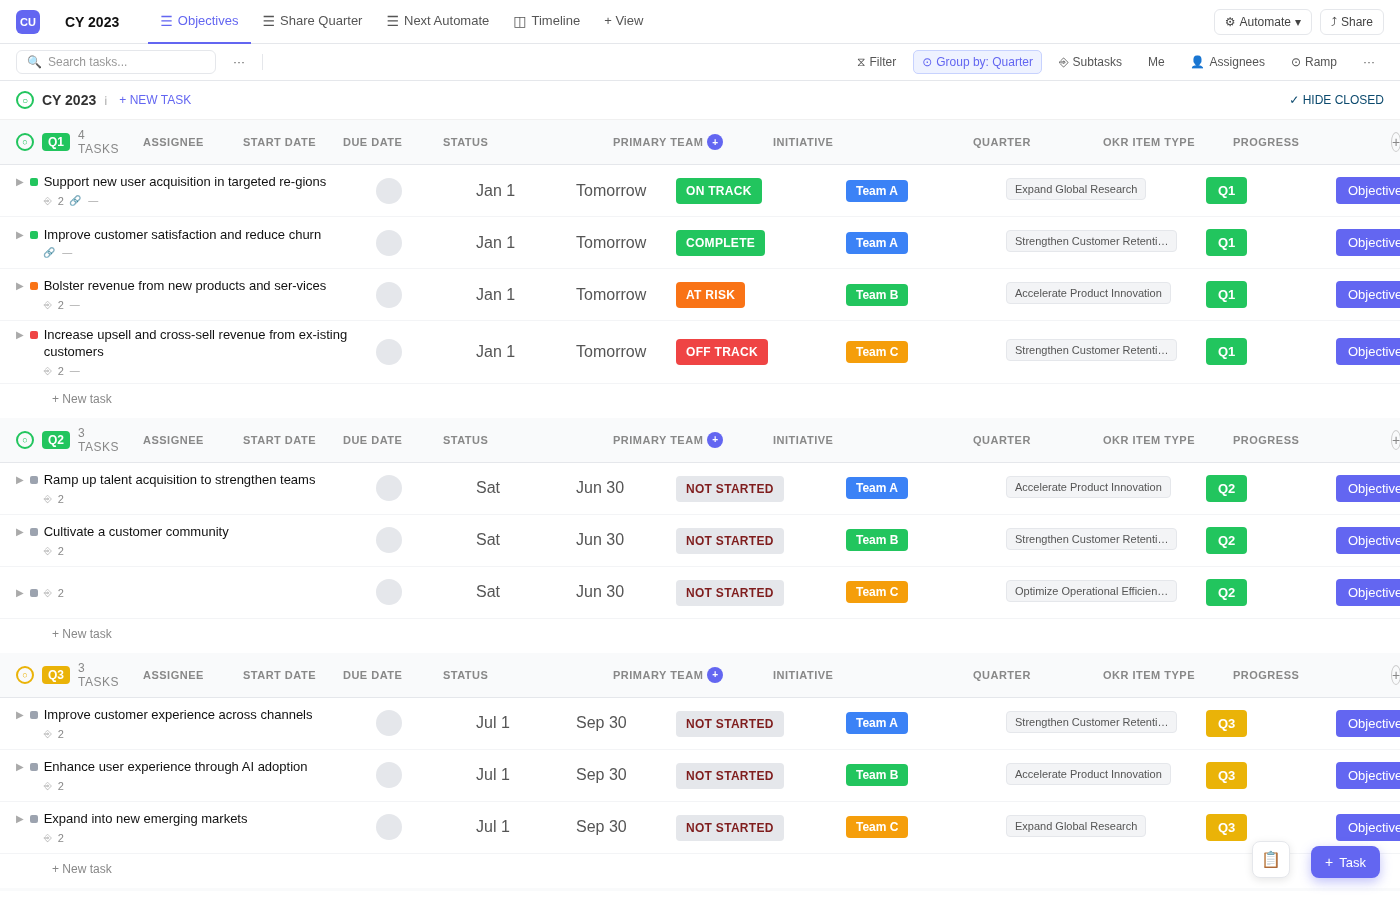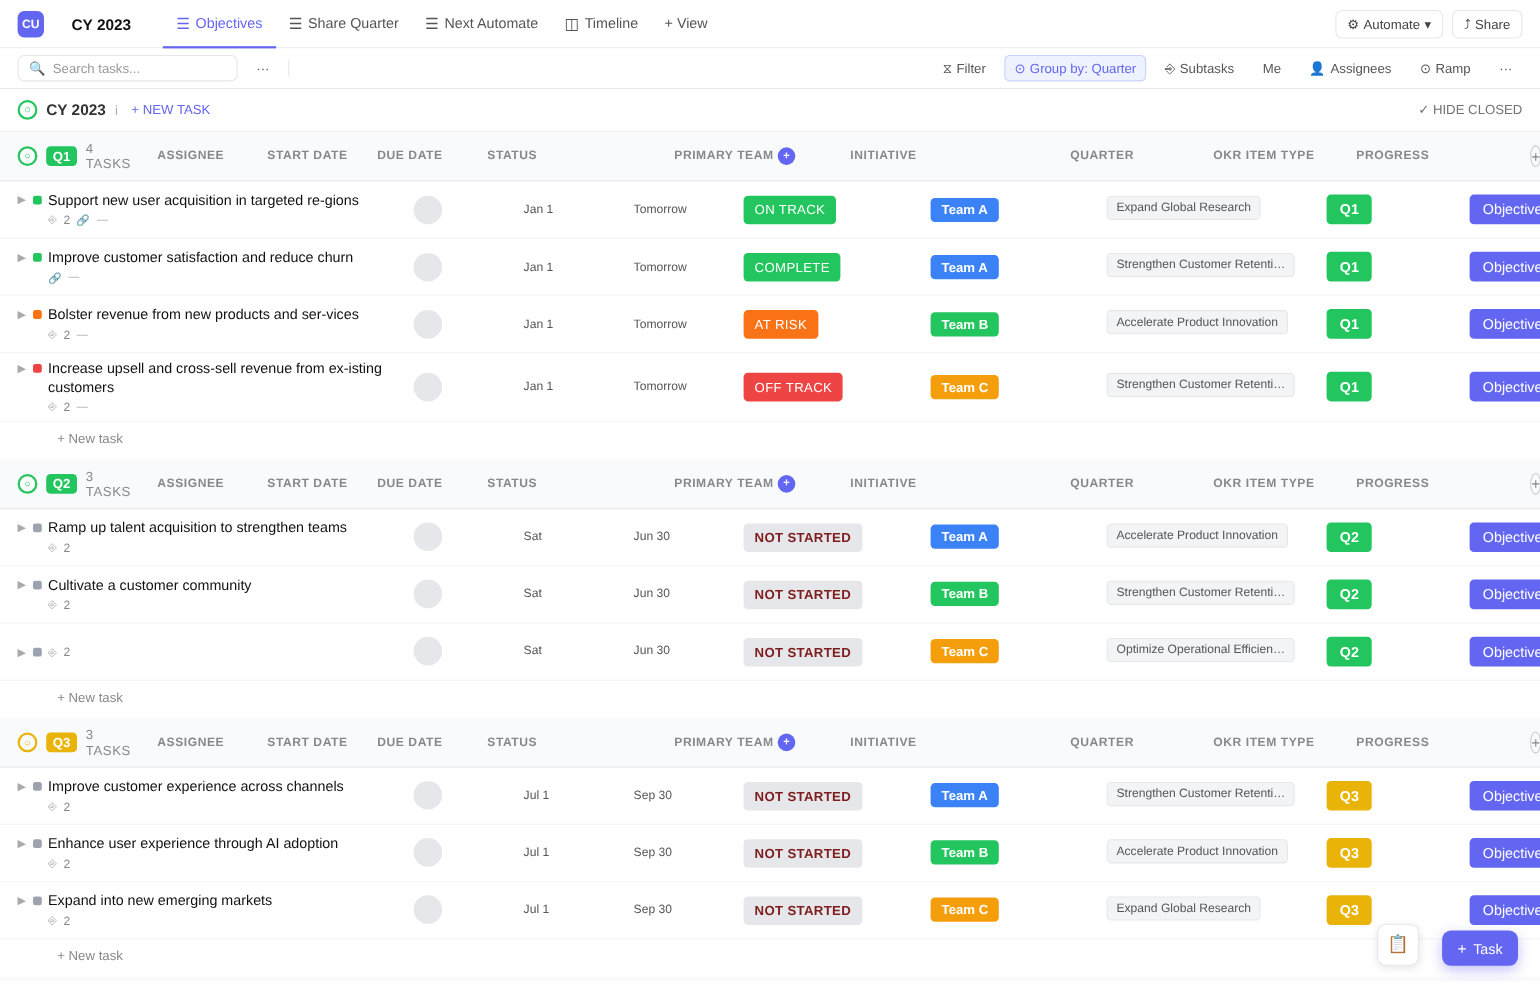--- a/index.html
+++ b/index.html
@@ -27,21 +27,21 @@
 
     
     .main { overflow-y: auto; height: calc(100vh - 88px); }
 
     
     .year-header { display: flex; align-items: center; padding: 10px 16px; gap: 8px; border-bottom: 1px solid #f0f0f0; }
     .year-toggle { width: 18px; height: 18px; border-radius: 50%; border: 2px solid #22c55e; display: flex; align-items: center; justify-content: center; font-size: 10px; color: #22c55e; cursor: pointer; flex-shrink: 0; }
     .year-label { font-weight: 600; font-size: 14px; }
     .year-info-icon { font-size: 12px; color: #aaa; cursor: pointer; }
     .new-task-btn { font-size: 12px; color: #6366f1; cursor: pointer; margin-left: 4px; }
-    .hide-closed { margin-left: auto; font-size: 12px; color: #737373; cursor: pointer; display: flex; align-items: center; gap: 4px; }
+    .hide-closed { margin-left: auto; font-size: 12px; color: #0c4a6e; cursor: pointer; display: flex; align-items: center; gap: 4px; }
 
     
     .quarter-section { margin-bottom: 0; }
     .quarter-header { display: flex; align-items: center; padding: 8px 16px; background: #f9fafb; border-bottom: 1px solid #e5e7eb; gap: 8px; }
     .quarter-dot { width: 18px; height: 18px; border-radius: 50%; border: 2px solid #aaa; display: flex; align-items: center; justify-content: center; font-size: 9px; font-weight: bold; cursor: pointer; flex-shrink: 0; }
     .q1-dot { border-color: #22c55e; color: #22c55e; }
     .q2-dot { border-color: #22c55e; color: #22c55e; }
     .q3-dot { border-color: #eab308; color: #eab308; }
     .quarter-badge { font-weight: 700; font-size: 12px; padding: 2px 6px; border-radius: 4px; color: #fff; }
     .q1-badge { background: #22c55e; }
@@ -61,24 +61,24 @@
     .dot-gray { background: #9ca3af; }
     .dot-red { background: #ef4444; }
     .task-name-content { display: flex; flex-direction: column; gap: 2px; }
     .task-name-text { font-size: 13px; color: #111; line-height: 1.3; }
     .task-meta { display: flex; align-items: center; gap: 6px; margin-top: 2px; }
     .task-subtask-icon { font-size: 10px; color: #aaa; }
     .task-count { font-size: 11px; color: #888; }
     .task-link-icon { font-size: 10px; color: #aaa; cursor: pointer; }
     .task-more-icon { font-size: 10px; color: #aaa; cursor: pointer; }
     .assignee-avatar { width: 26px; height: 26px; border-radius: 50%; background: #e5e7eb; display: flex; align-items: center; justify-content: center; font-size: 10px; color: #666; }
-    .date-cell { font-size: 11px; color: #555; }
-
-    
-    .status-badge { padding: 6px 10px; border-radius: 4px; font-size: 12px; font-weight: 400; text-align: center; color: #fff; letter-spacing: 0.3px; }
+    .date-cell { font-size: 16px; color: #555; }
+
+    
+    .status-badge { padding: 6px 10px; border-radius: 4px; font-size: 12px; font-weight: 700; text-align: center; color: #fff; letter-spacing: 0.3px; }
     .status-on-track { background: #22c55e; }
     .status-complete { background: #22c55e; }
     .status-at-risk { background: #f97316; }
     .status-off-track { background: #ef4444; }
     .status-not-started { background: #e5e7eb; color: #7f1d1d; font-weight: 600; }
 
     
     .team-badge { padding: 4px 10px; border-radius: 4px; font-size: 12px; font-weight: 600; color: #fff; display: inline-block; text-align: center; }
     .team-a { background: #3b82f6; }
     .team-b { background: #22c55e; }

